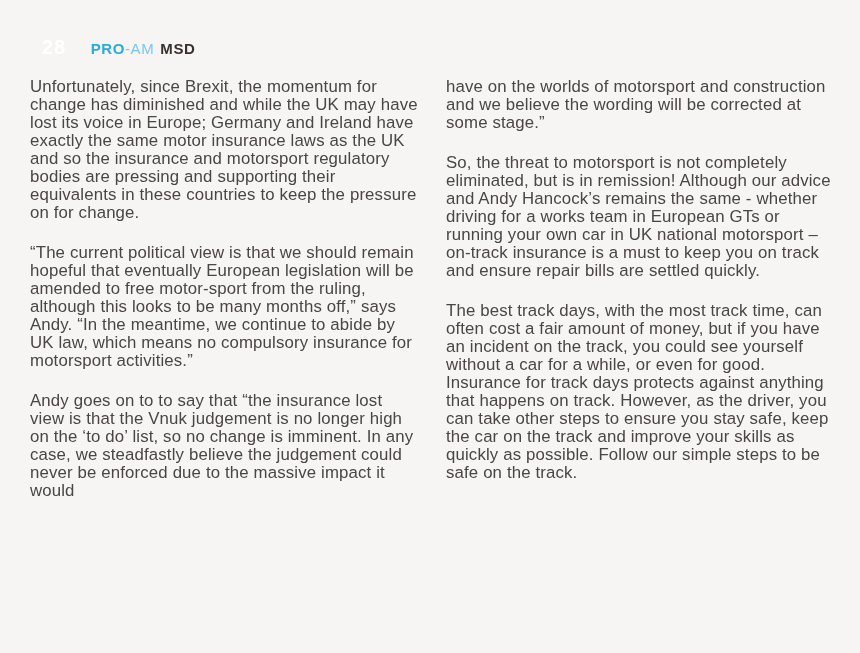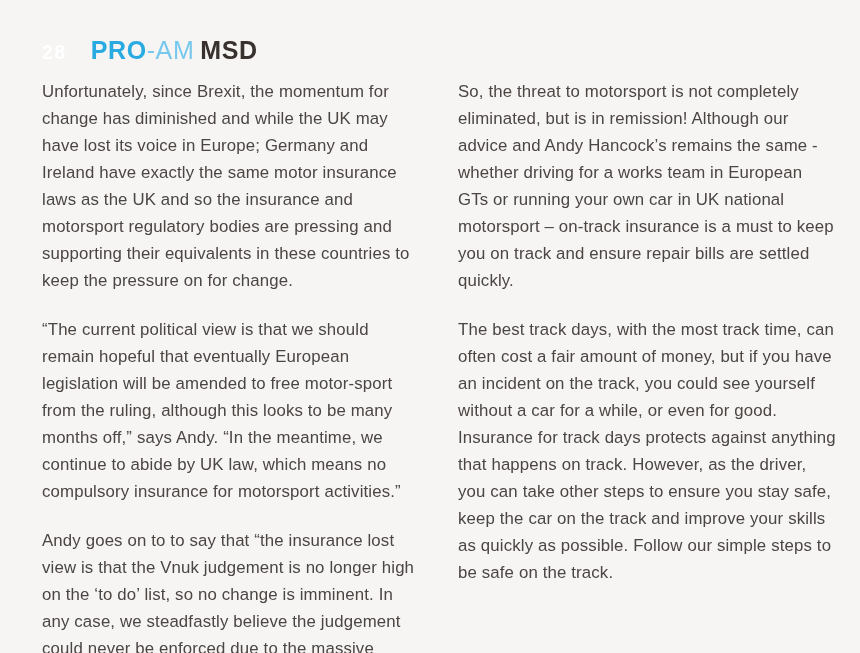--- a/index.html
+++ b/index.html
@@ -27,21 +27,21 @@
     white-space: nowrap;
   }
   .page-num {
     color: #ffffff;
     font-weight: 700;
     font-size: 19.5px;
     letter-spacing: 1.5px;
   }
   .brand {
     margin-left: 24px;
-    font-size: 25px;
+    font-size: 15px;
     letter-spacing: 0.6px;
   }
   .brand-pro {
     color: #29abe2;
     font-weight: 700;
   }
   .brand-am {
     color: #76c8ee;
     font-weight: 400;
   }
@@ -54,23 +54,23 @@
     position: absolute;
     top: 78px;
     left: 30px;
     display: flex;
     gap: 26px;
   }
   .col {
     width: 390px;
   }
   .para {
-    margin: 0 0 22px 12px;
+    margin: 0 0 22px 0;
     font-size: 16.8px;
-    line-height: 27px;
+    line-height: 18px;
     letter-spacing: 0.15px;
     color: #4b4543;
   }
   .para:last-child {
     margin-bottom: 0;
   }
 </style>
 </head>
 <body>
 
@@ -83,18 +83,19 @@
     </span>
   </div>
 
   <div class="columns">
     <div class="col">
         <p class="para">Unfortunately, since Brexit, the momentum for change has diminished and while the UK may have lost its voice in Europe; Germany and Ireland have exactly the same motor insurance laws as the UK and so the insurance and motorsport regulatory bodies are pressing and supporting their equivalents in these countries to keep the pressure on for change.</p>
         <p class="para">“The current political view is that we should remain hopeful that eventually European legislation will be amended to free motor-sport from the ruling, although this looks to be many months off,” says Andy. “In the meantime, we continue to abide by UK law, which means no compulsory insurance for motorsport activities.”</p>
         <p class="para">Andy goes on to to say that “the insurance lost view is that the Vnuk judgement is no longer high on the ‘to do’ list, so no change is imminent. In any case, we steadfastly believe the judgement could never be enforced due to the massive impact it would</p>
       </div>
     <div class="col">
+        <p class="para">have on the worlds of motorsport and construction and we believe the wording will be corrected at some stage.”</p>
         <p class="para">So, the threat to motorsport is not completely eliminated, but is in remission! Although our advice and Andy Hancock’s remains the same - whether driving for a works team in European GTs or running your own car in UK national motorsport – on-track insurance is a must to keep you on track and ensure repair bills are settled quickly.</p>
         <p class="para">The best track days, with the most track time, can often cost a fair amount of money, but if you have an incident on the track, you could see yourself without a car for a while, or even for good. Insurance for track days protects against anything that happens on track. However, as the driver, you can take other steps to ensure you stay safe, keep the car on the track and improve your skills as quickly as possible. Follow our simple steps to be safe on the track.</p>
       </div>
   </div>
 
 </div>
 
 </body></html>

